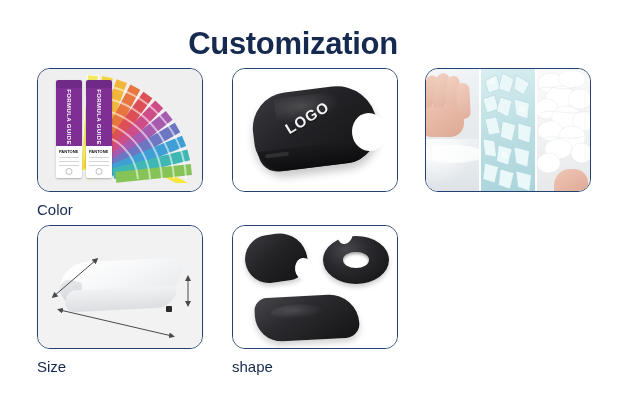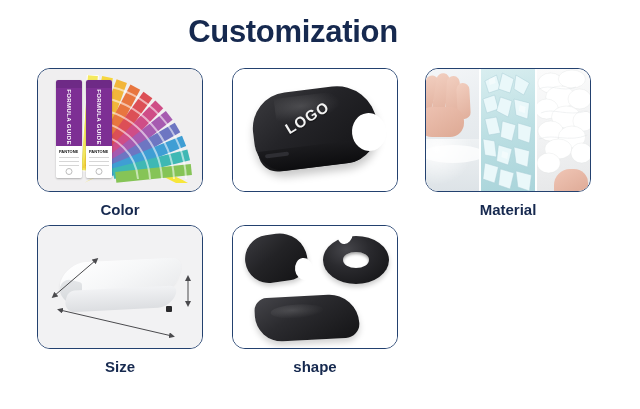--- a/index.html
+++ b/index.html
@@ -8,21 +8,21 @@
     width:640px;height:409px;
     background:#ffffff;
     font-family:"Liberation Sans", sans-serif;
     overflow:hidden;
     position:relative;
   }
   .page{width:640px;height:409px;position:relative;}
 
   .page-title{
     position:absolute;
-    top:14px;left:0;width:586px;
+    top:26px;left:0;width:586px;
     text-align:center;
     font-size:31px;
     font-weight:bold;
     letter-spacing:-0.3px;
     color:#16294f;
   }
 
   .grid{
     position:absolute;
     top:68px;left:0;width:640px;
@@ -51,23 +51,23 @@
     box-sizing:border-box;
   }
   .card .inner{
     position:absolute;inset:0;
     overflow:hidden;
     border-radius:11px;
   }
 
   .card-label{
     margin-top:9px;
-    text-align:center;
+    text-align:left;
     font-size:15px;
-    font-weight:bold;
+    font-weight:normal;
     color:#16294f;
     letter-spacing:0px;
   }
 
   
   .pantone-bg{position:absolute;inset:0;background:#f0eff0;}
   .fan{position:absolute;left:44px;top:6px;width:122px;height:112px;}
   .guide{
     position:absolute;
     width:26px;height:98px;
@@ -511,21 +511,20 @@
                     <path d="M4,44 C16,38 30,48 52,42"></path>
                     <path d="M2,70 C18,64 32,74 52,66"></path>
                   </g>
                 </svg>
                 <div class="hand2"></div>
               </div>
 
             </div>
           </div>
         </div>
-        <div class="card-label">Material</div>
       </div>
 
     </div>
 
     <div class="row row2">
 
       <div class="cell c2">
         <div class="card">
           <div class="inner">
             <div class="shape-bg"></div>

